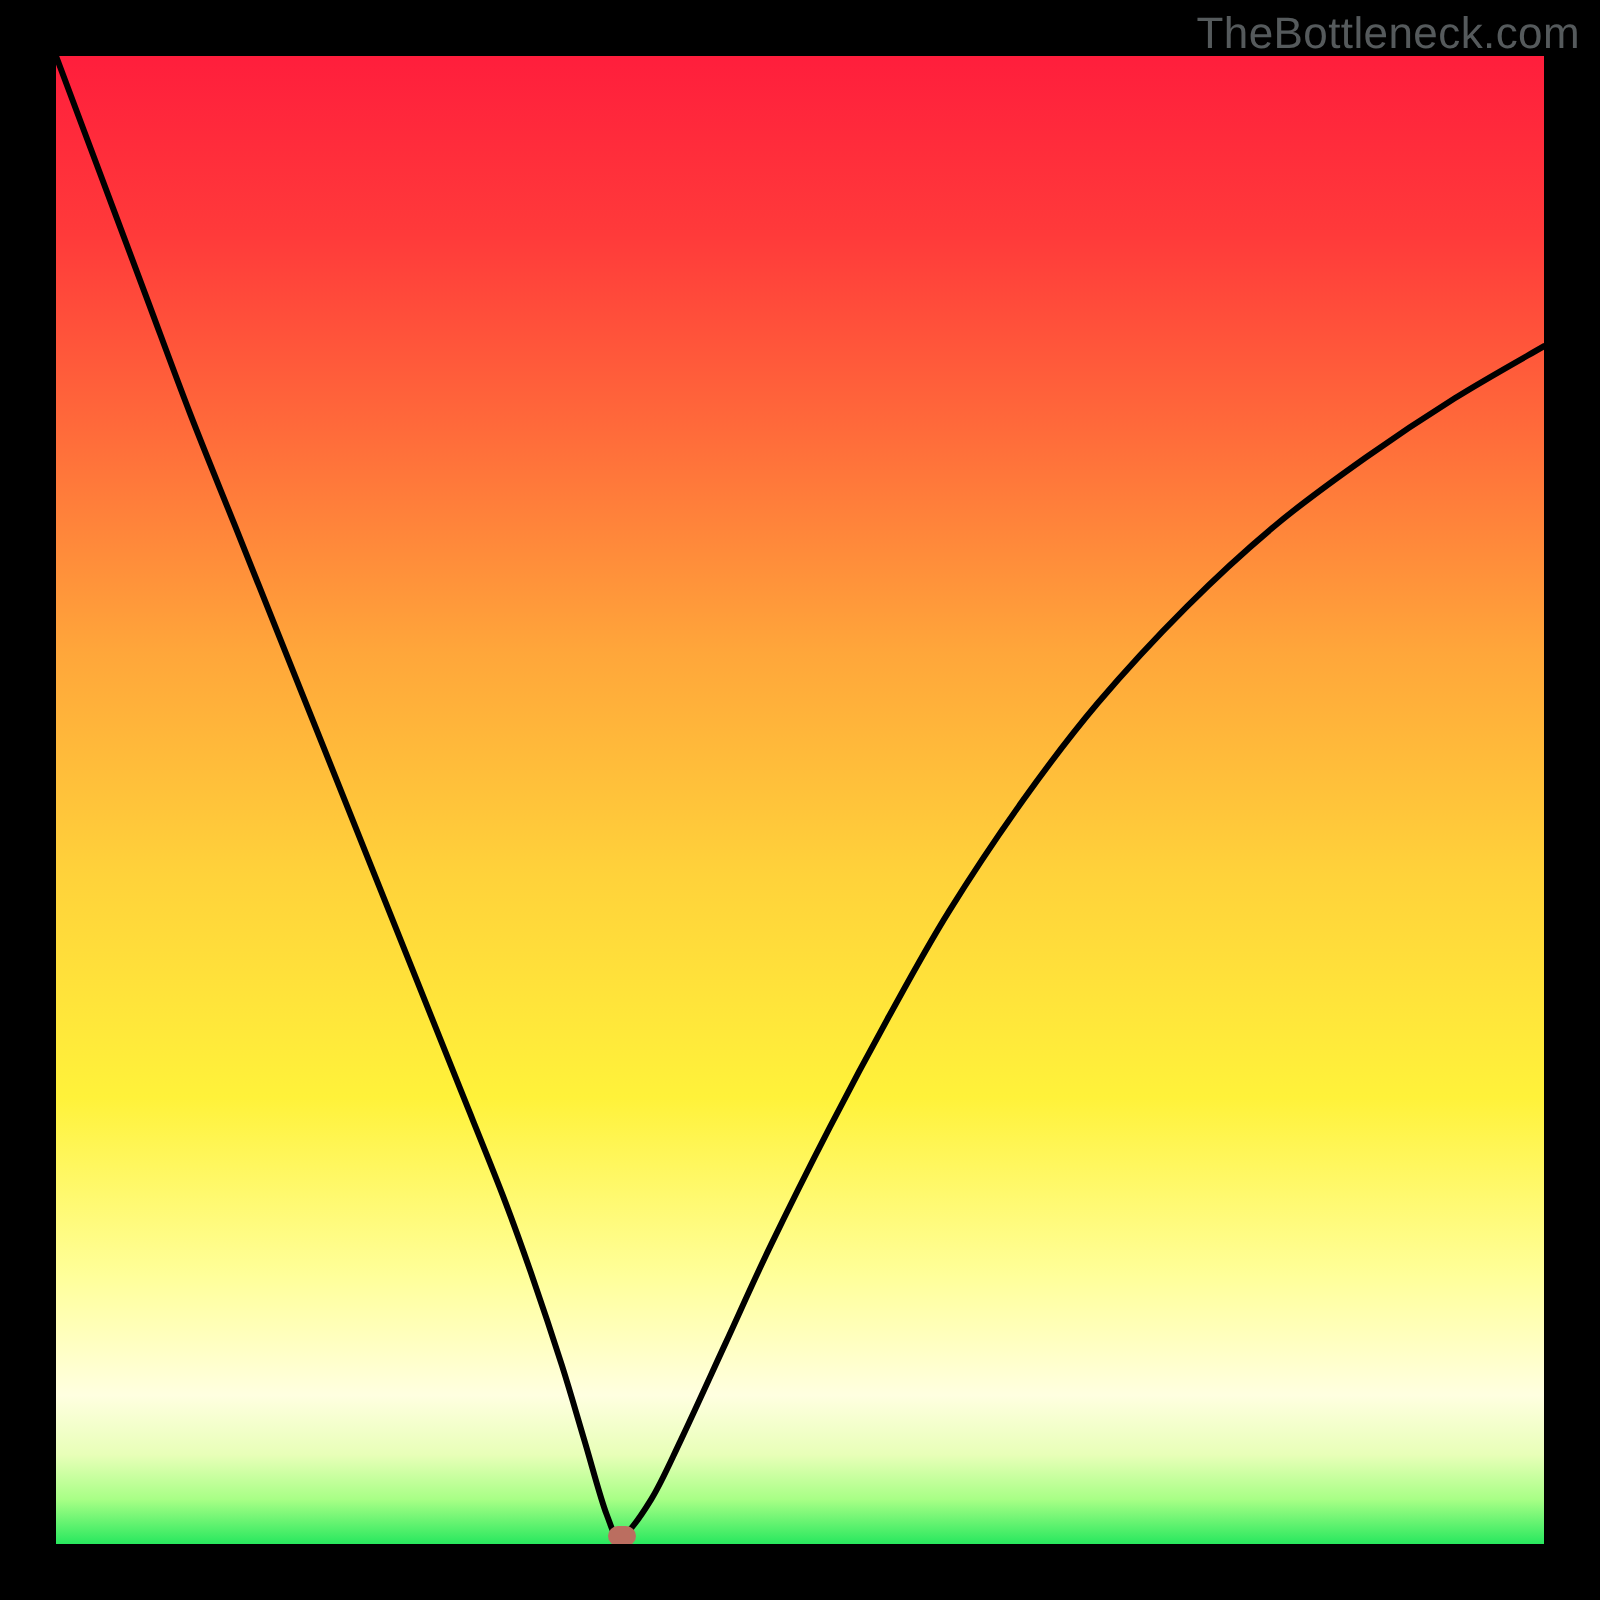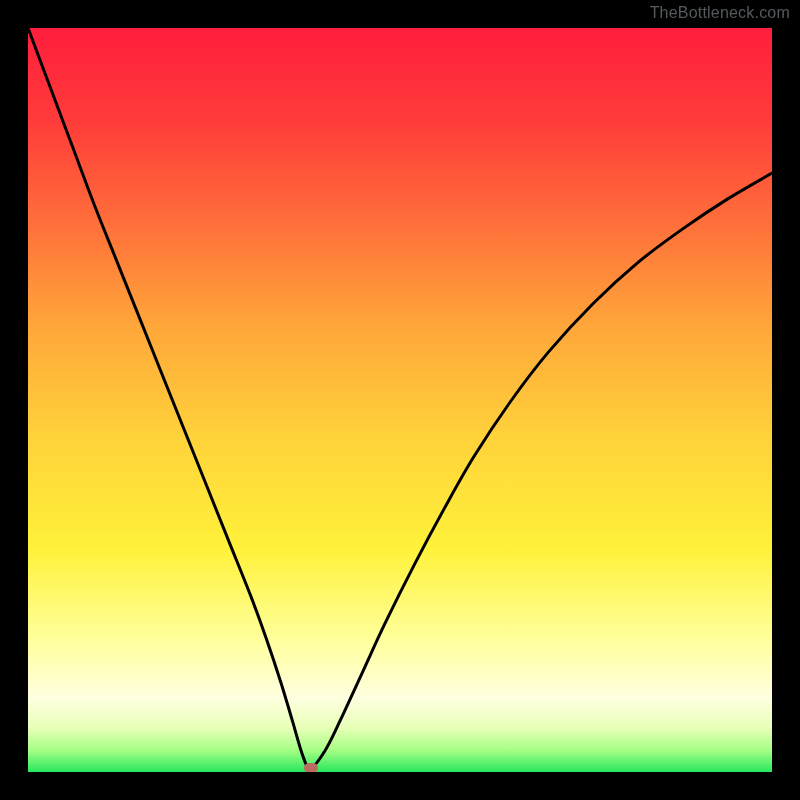--- a/index.html
+++ b/index.html
@@ -26,21 +26,21 @@
   }
   .gradient {
     position: absolute;
     inset: 0;
   }
   .watermark {
     position: absolute;
     top: 4px;
     right: 10px;
     color: #555a5c;
-    font-size: 16px;
+    font-size: 22px;
     font-weight: 500;
     letter-spacing: 0.2px;
   }
   svg.curve {
     position: absolute;
     inset: 0;
     width: 100%;
     height: 100%;
   }
   .marker {

